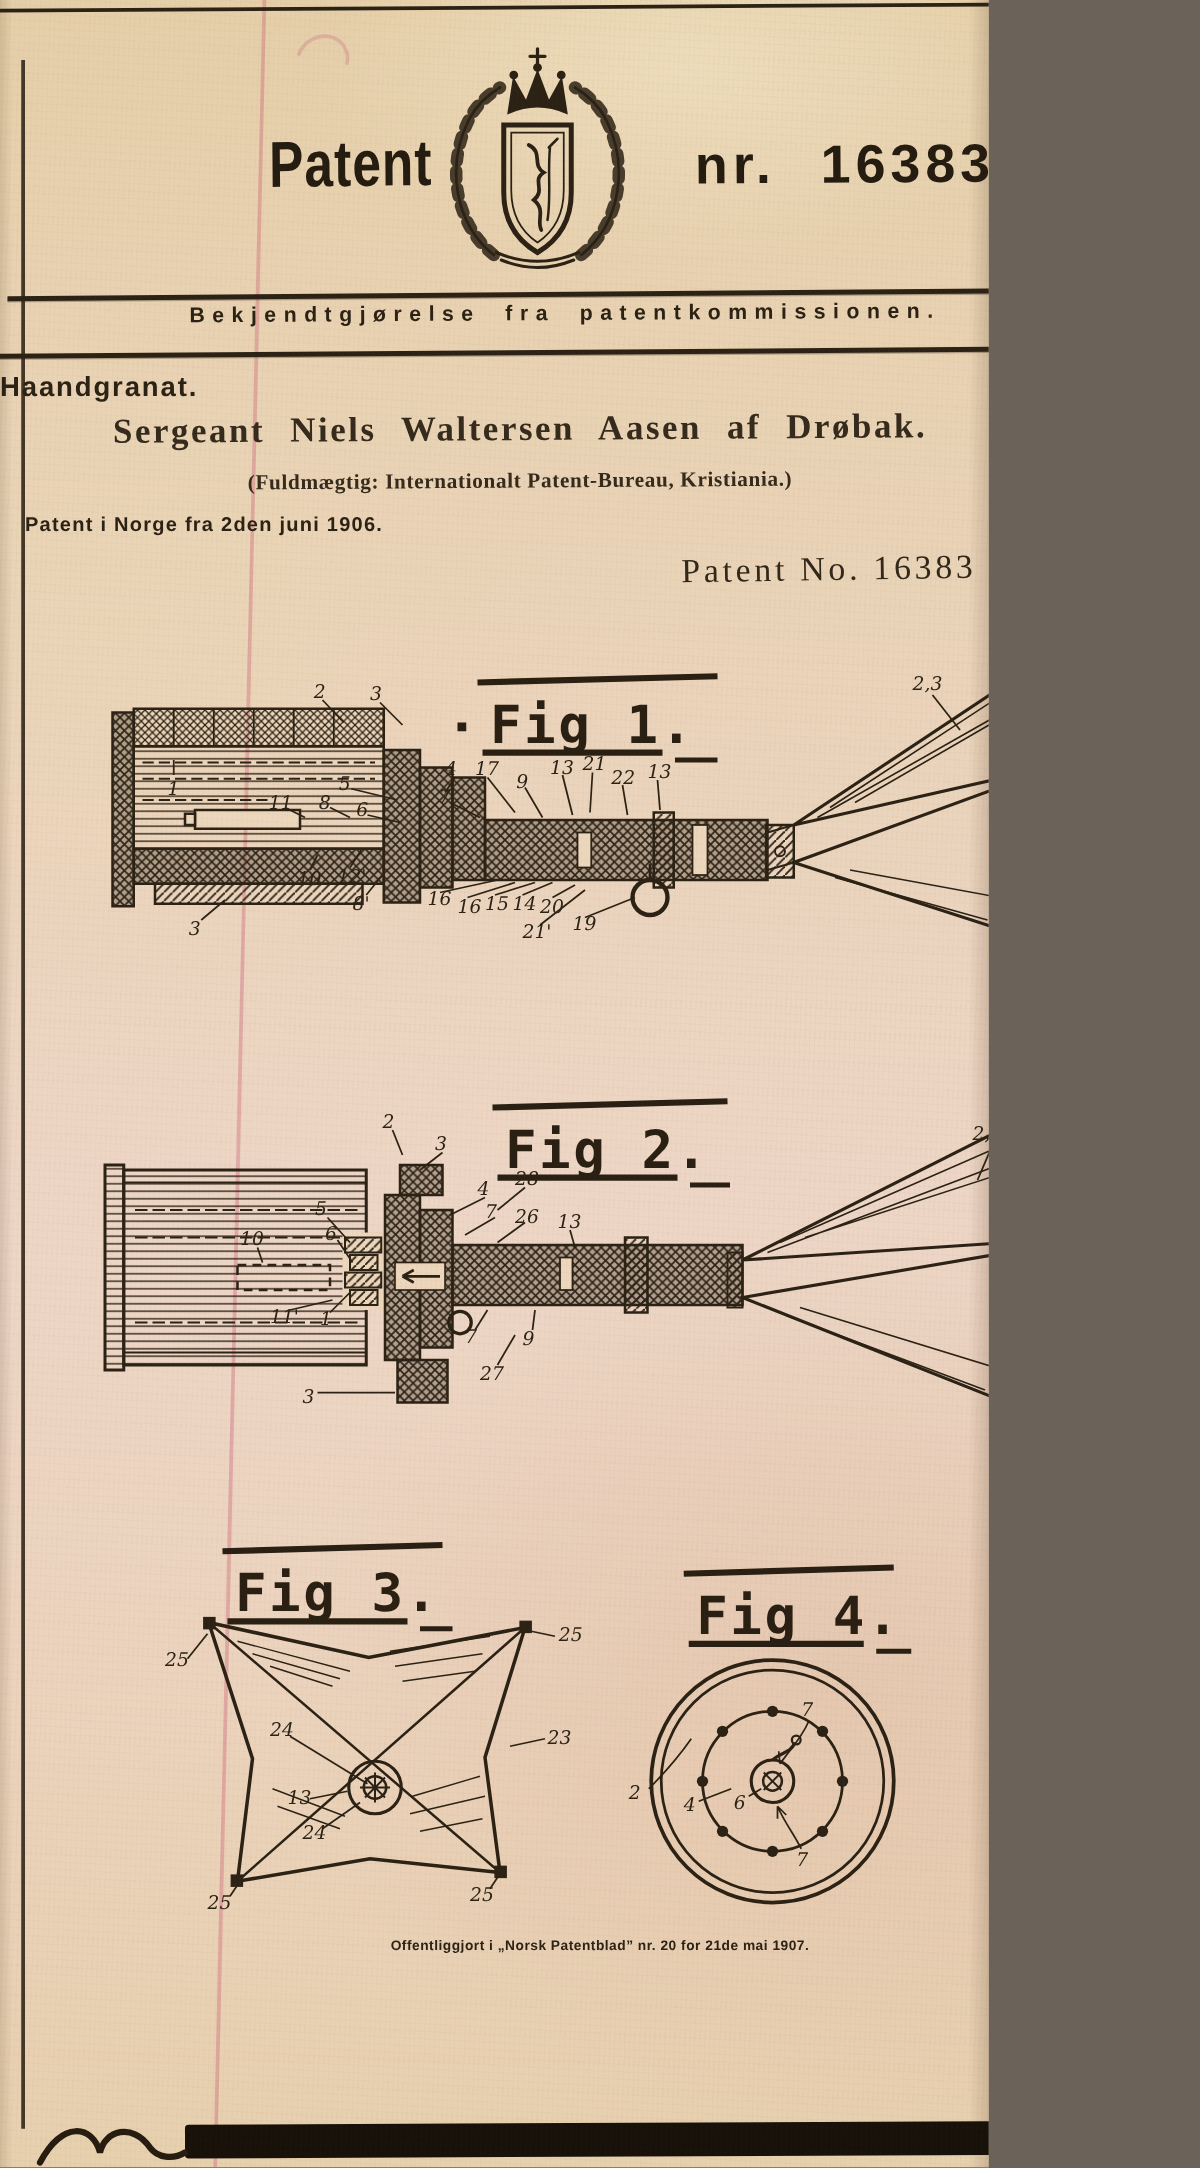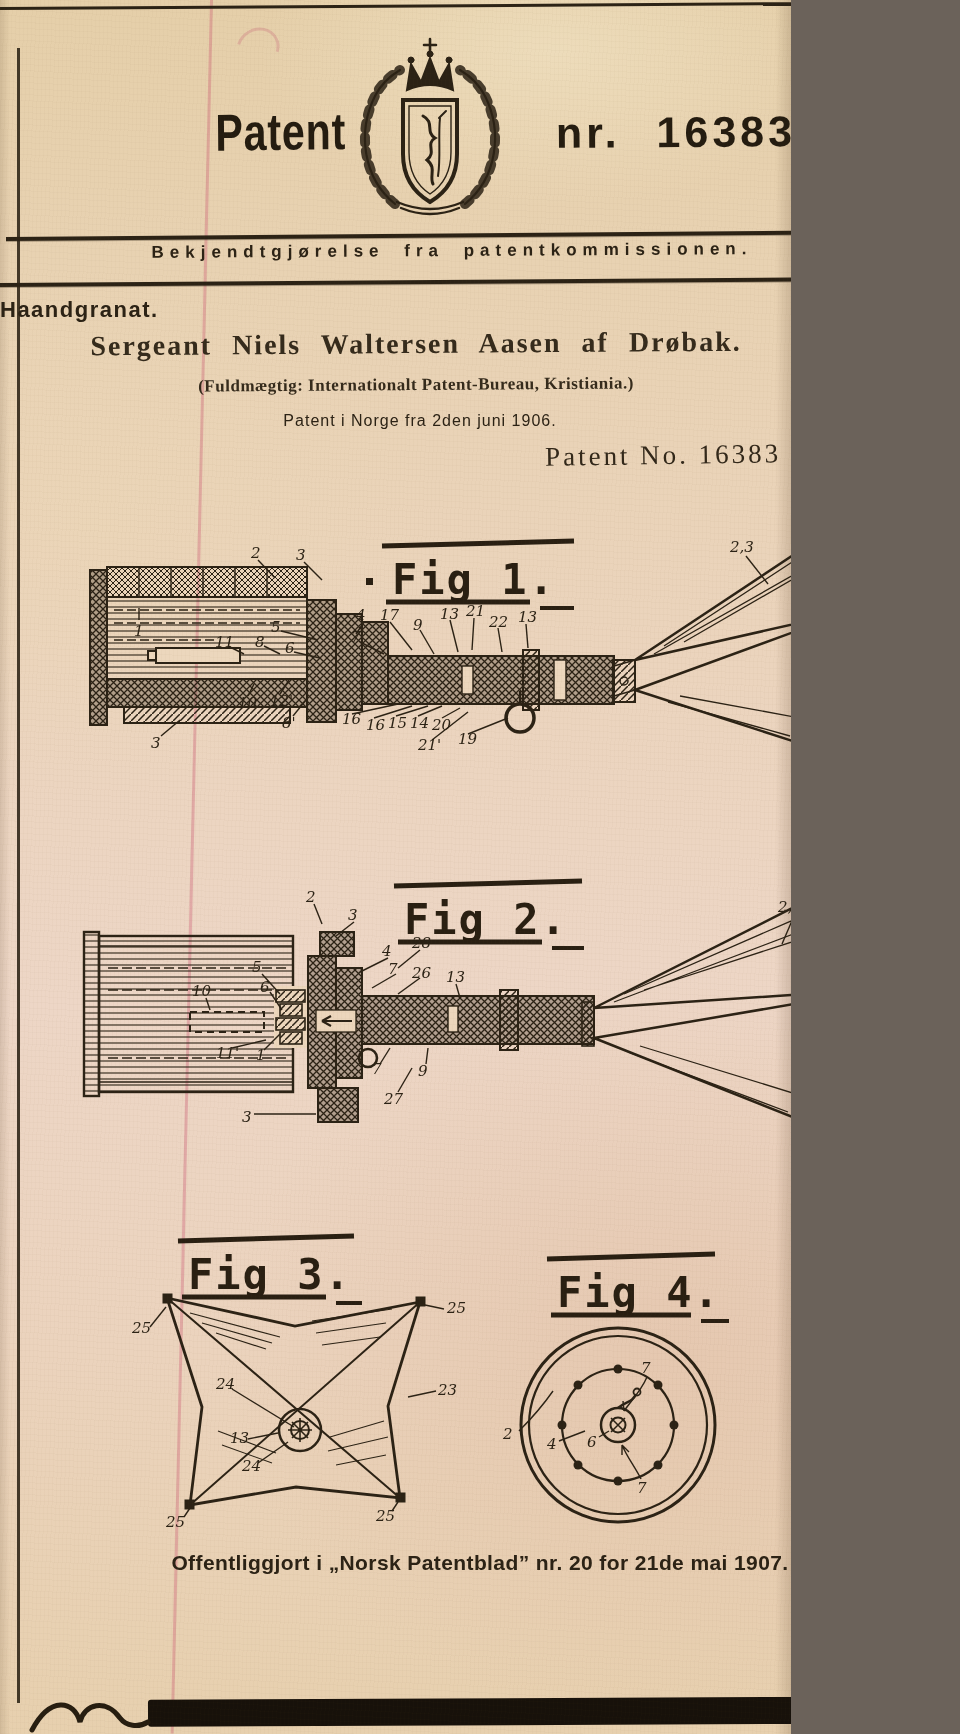--- a/index.html
+++ b/index.html
@@ -20,24 +20,24 @@
   .patent-word{font-weight:bold;font-size:49px;letter-spacing:1px;color:#241c10;
      transform:scaleX(.84) scaleY(1.06) rotate(-.6deg);transform-origin:left top;}
   .nr-word{font-weight:bold;font-size:43px;letter-spacing:4px;word-spacing:20px;color:#241c10;transform:rotate(-.4deg);}
   .announce{left:2px;top:241px;width:900px;text-align:center;font-weight:bold;font-size:17px;
      letter-spacing:6px;word-spacing:9px;transform:rotate(-.35deg);}
   .haand{left:0;top:297px;width:862px;font-weight:bold;font-size:22px;letter-spacing:1.5px;}
   .inventor{left:0;top:328px;width:832px;text-align:center;font-family:"Liberation Serif",serif;font-weight:bold;
      font-size:28px;letter-spacing:2px;word-spacing:11px;color:#352b1c;transform:rotate(-.4deg);}
   .agent{left:0;top:375px;width:832px;text-align:center;font-family:"Liberation Serif",serif;font-weight:bold;
      font-size:17px;letter-spacing:.5px;color:#352b1c;transform:rotate(-.4deg);}
-  .dateline{left:0;top:412px;width:840px;text-align:center;font-weight:normal;font-size:16px;letter-spacing:1px;}
+  .dateline{left:0;top:412px;width:840px;text-align:left;font-weight:bold;font-size:16px;letter-spacing:1px;padding-left:20px;}
   .patno{left:545px;top:440px;font-family:"Liberation Serif",serif;font-size:27px;letter-spacing:3px;
      color:#32281a;transform:rotate(-.9deg);}
-  .pub{left:0;top:1551px;width:960px;text-align:center;font-weight:bold;font-size:21px;letter-spacing:.4px;}
+  .pub{left:0;top:1551px;width:960px;text-align:center;font-weight:bold;font-size:11px;letter-spacing:.4px;}
   .fold{left:210px;top:0;width:3px;height:1734px;background:rgba(202,84,110,.34);
      transform:rotate(1.3deg);transform-origin:top left;}
   .edge-r{right:0;top:0;width:16px;height:100%;background:linear-gradient(90deg,transparent,rgba(95,72,48,.20));}
   .edge-l{left:0;top:0;width:10px;height:100%;background:linear-gradient(270deg,transparent,rgba(95,72,48,.16));}
   .band{left:148px;top:1698px;width:812px;height:27px;background:#17110a;border-radius:3px;transform:rotate(-.25deg);}
   .smudge{left:236px;top:28px;width:38px;height:34px;border:3px solid rgba(198,96,120,.28);
      border-bottom-color:transparent;border-left-color:transparent;border-radius:50%;transform:rotate(-30deg);}
   svg text.lbl{font:italic 15px "DejaVu Serif",serif;fill:#2b2215;}
   svg text.cap{font:700 42px "DejaVu Sans Mono",monospace;fill:#291f12;letter-spacing:2px;}
   svg .ldr{stroke:#2b2215;stroke-width:1.4;fill:none;}

